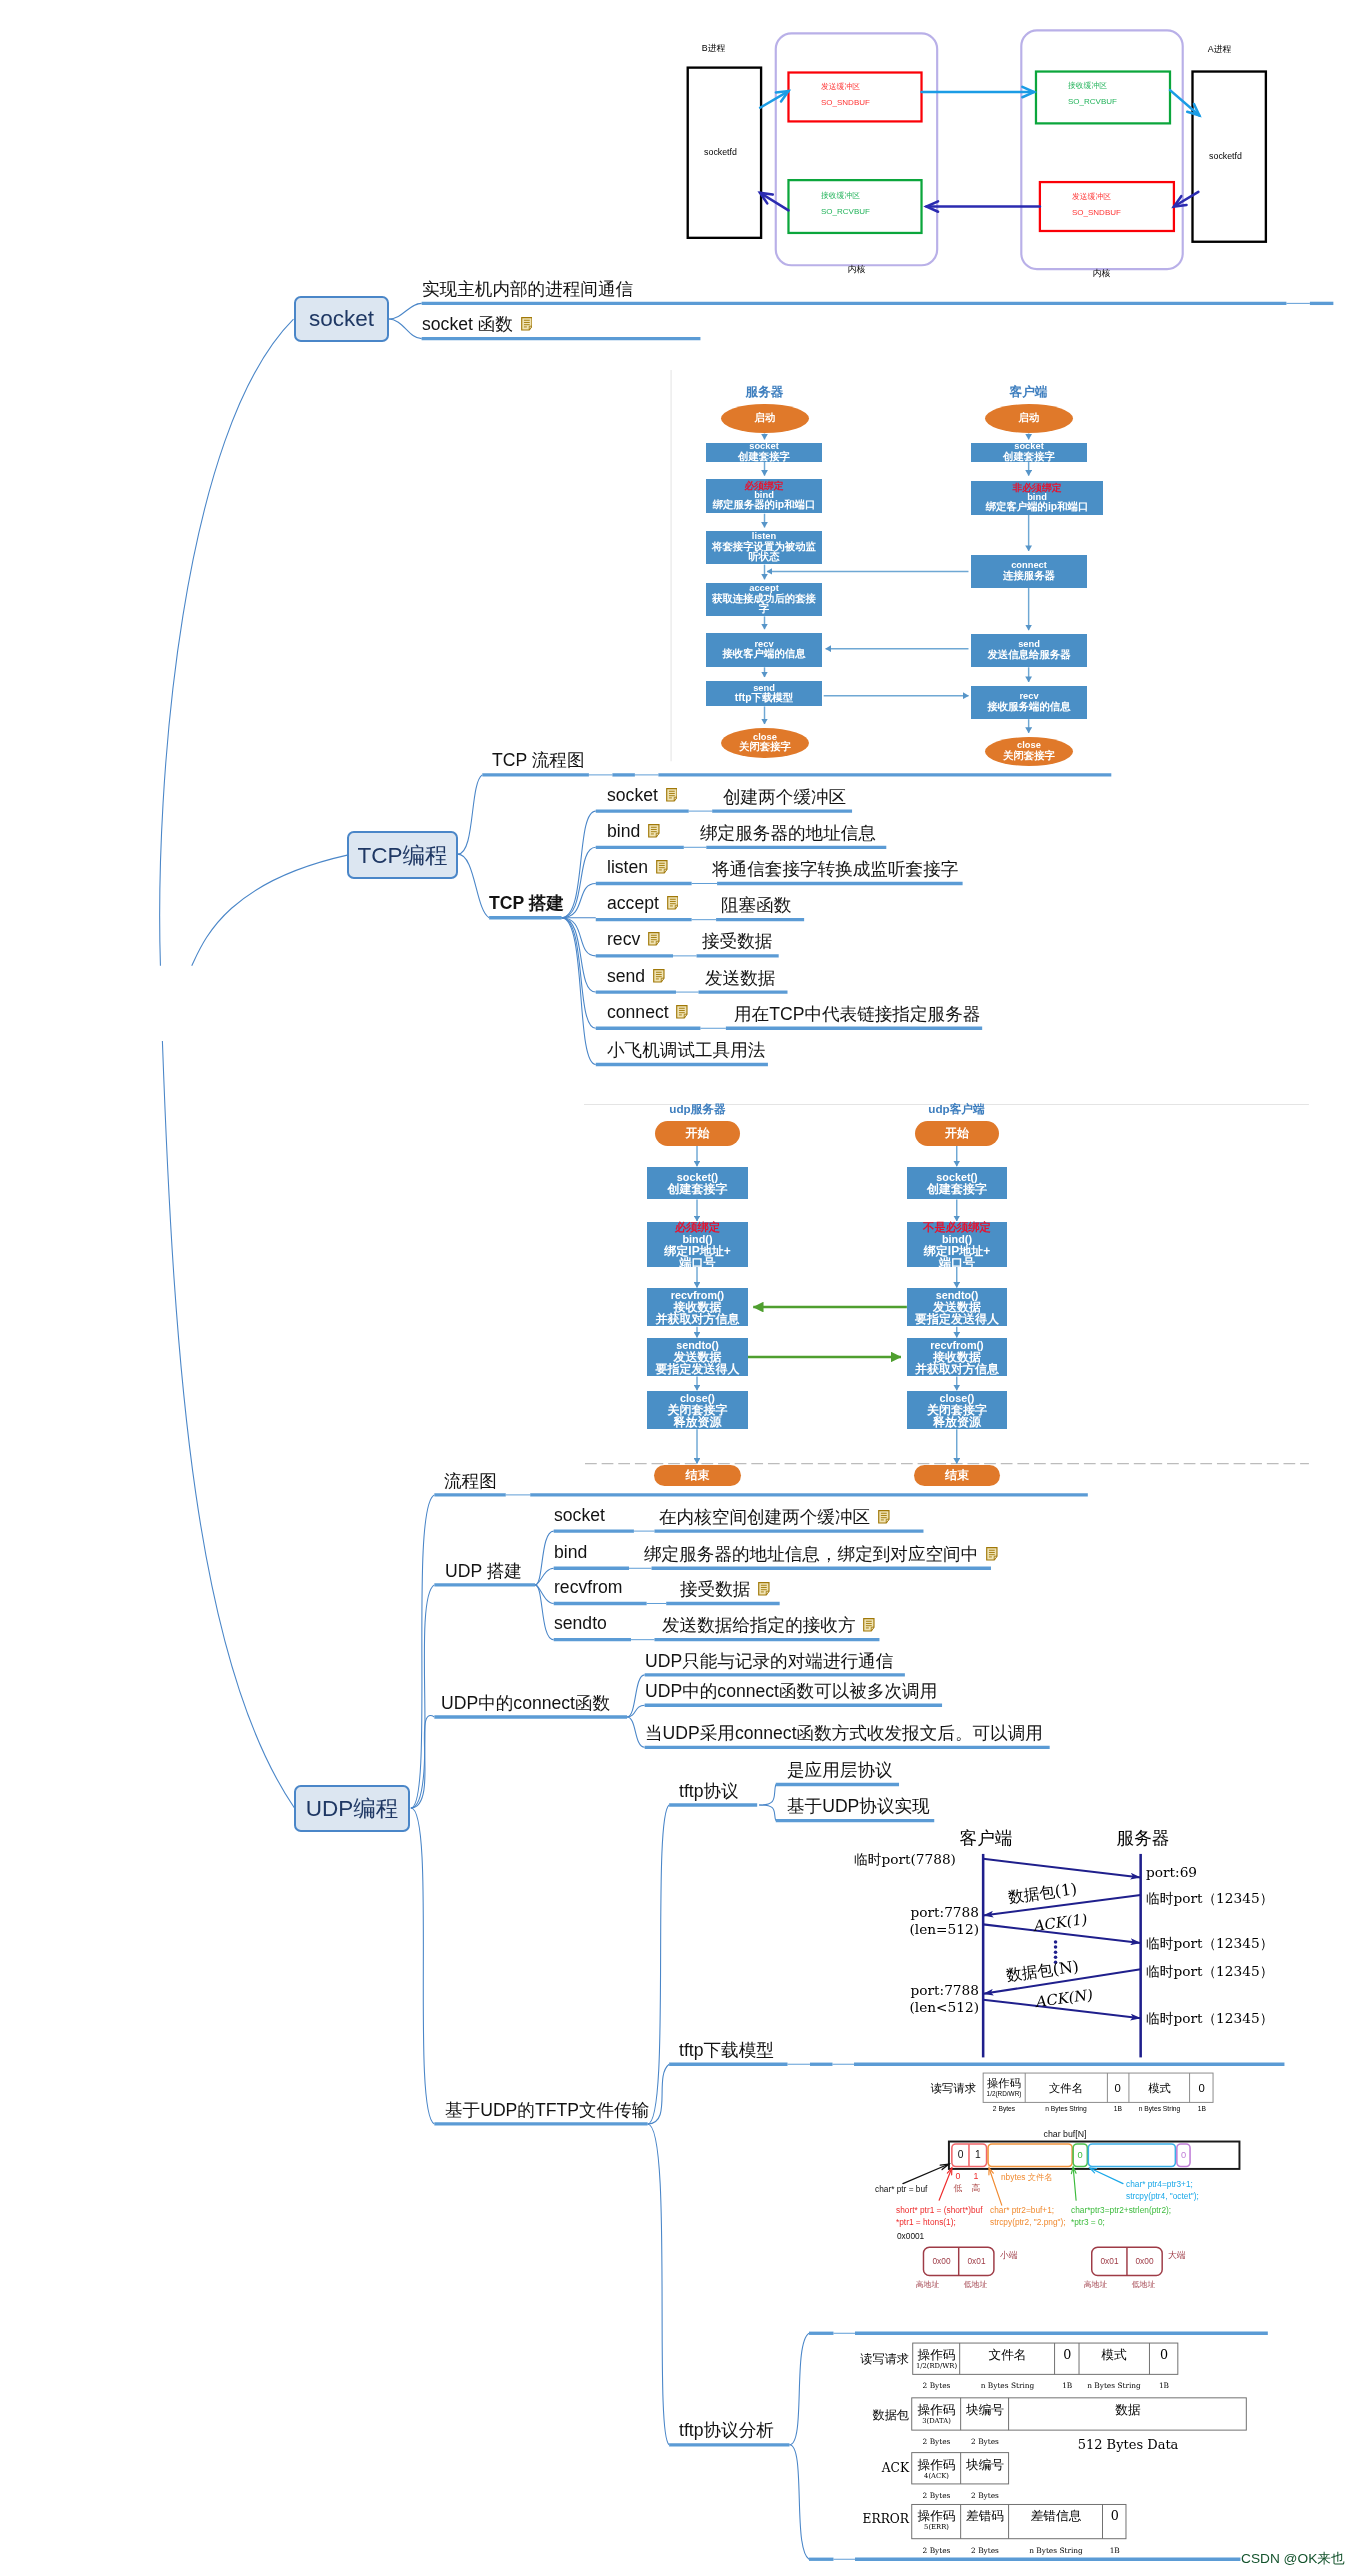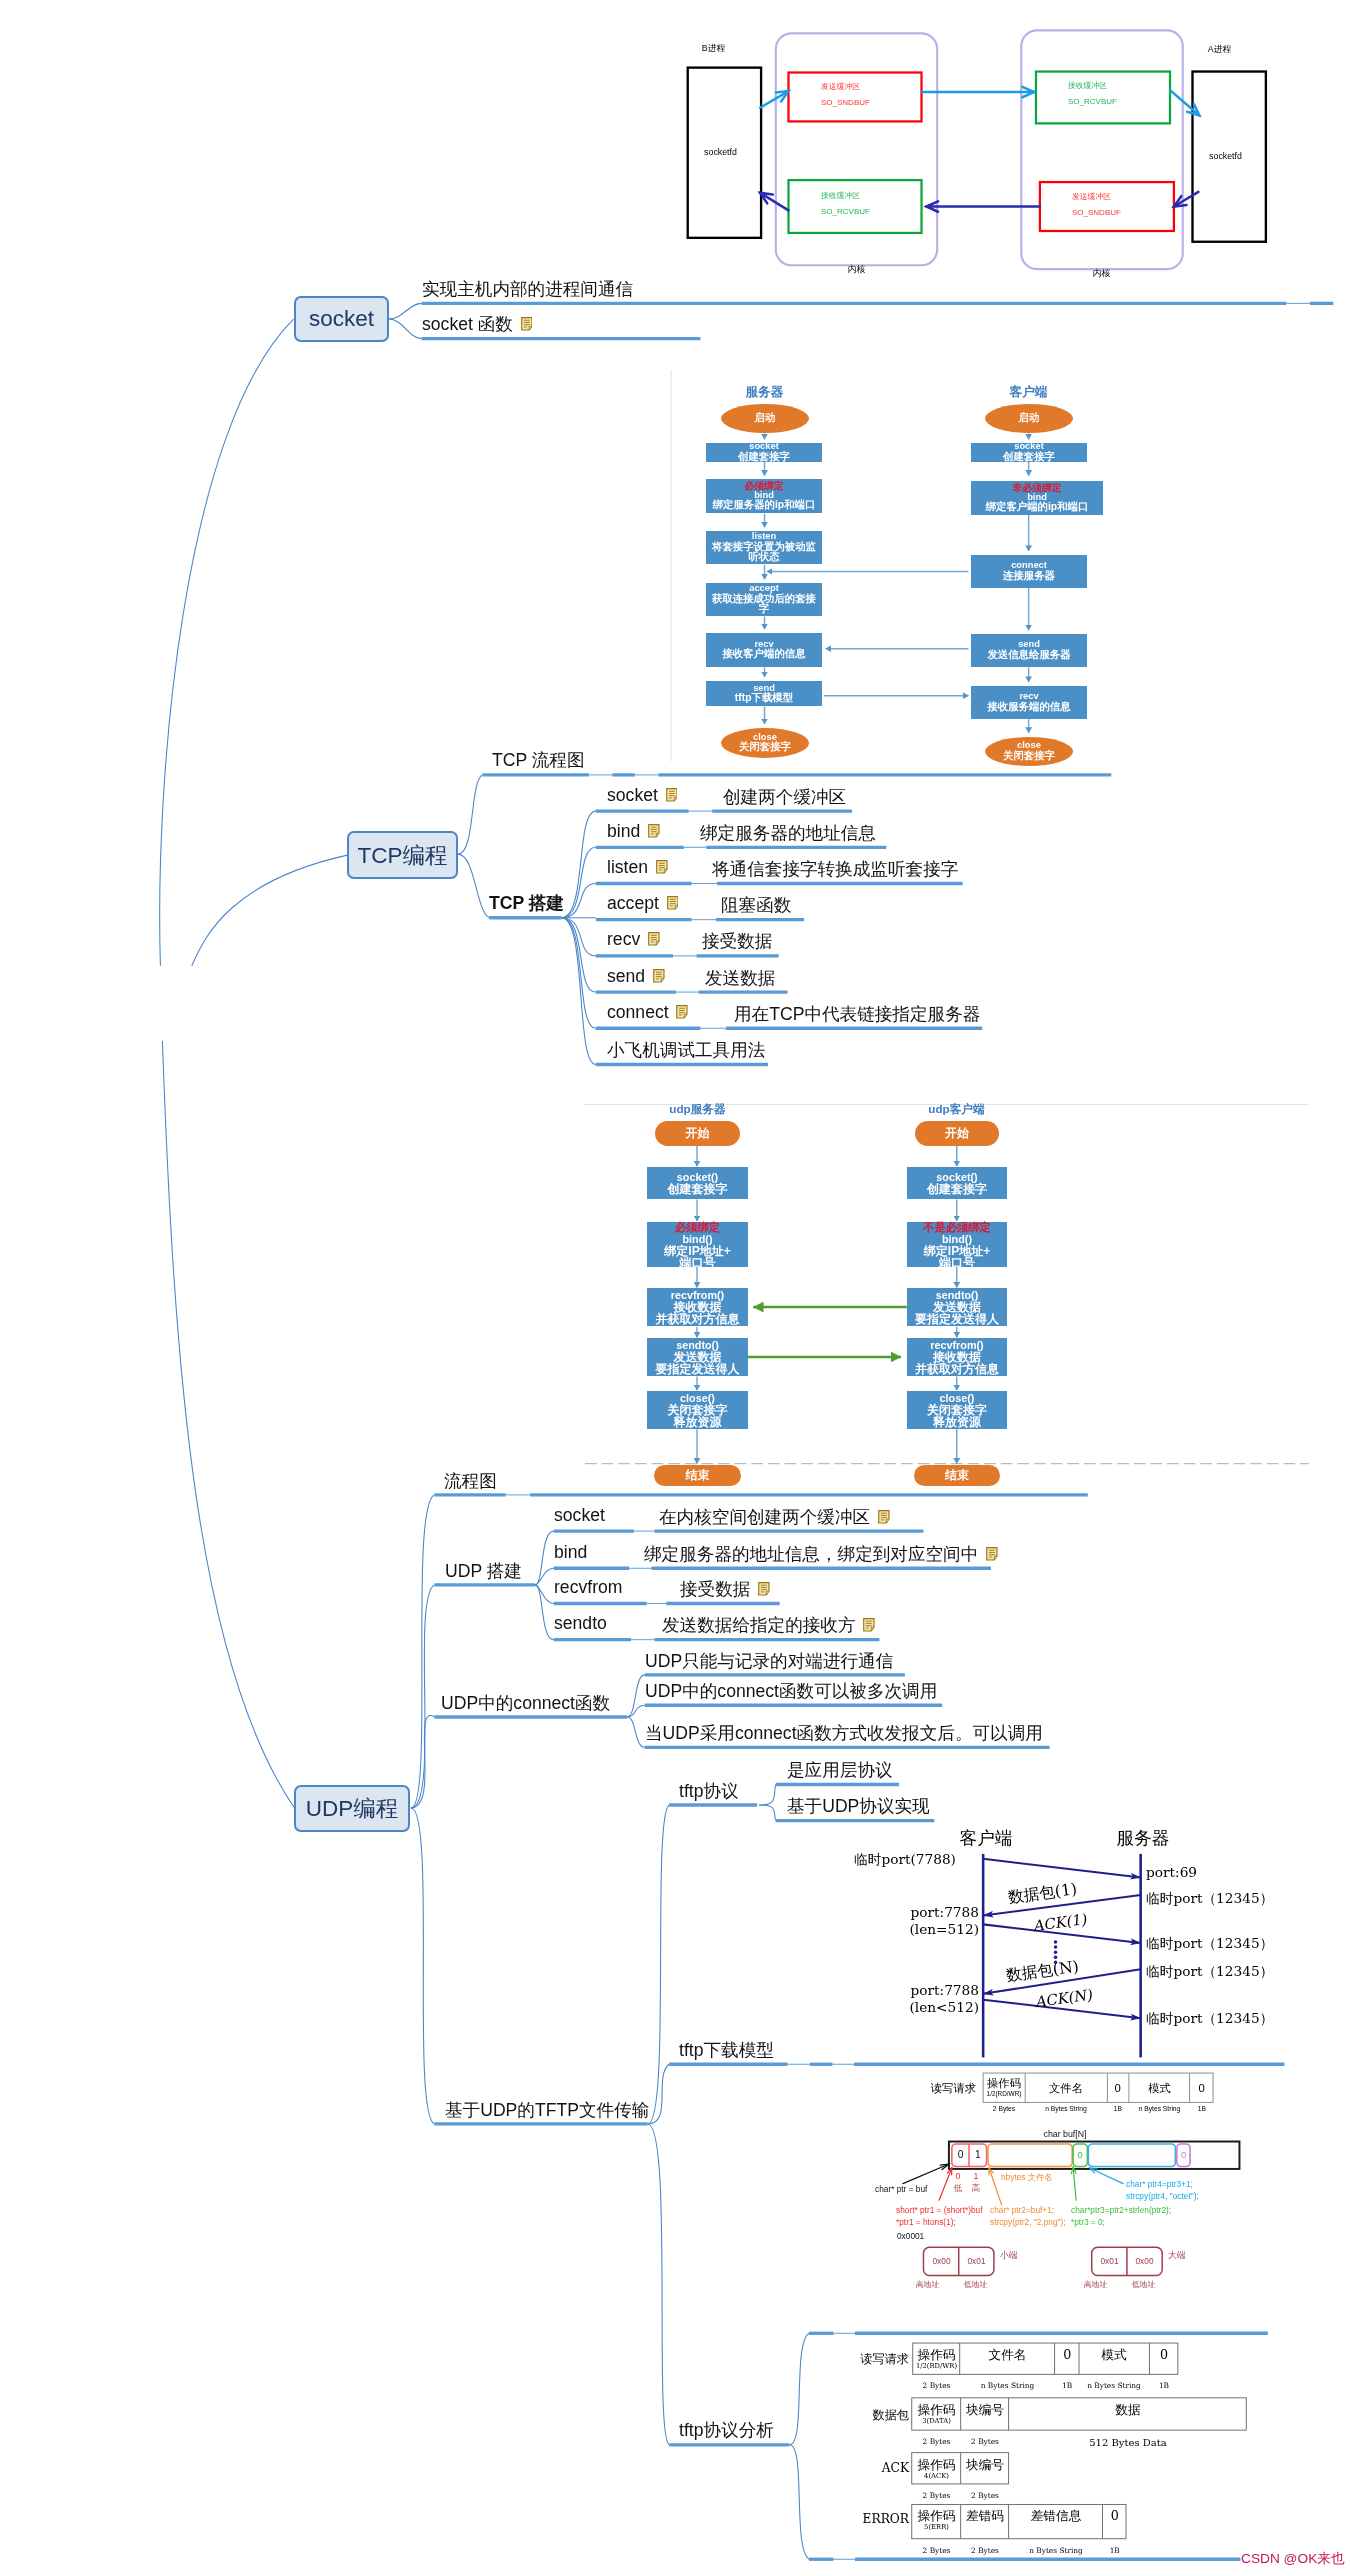--- a/index.html
+++ b/index.html
@@ -17,21 +17,21 @@
       text-align:center;display:flex;flex-direction:column;align-items:center;
       justify-content:center;font-weight:bold;line-height:1.02;}
 .foval{position:absolute;box-sizing:border-box;background:#e0792a;color:#fff;
       text-align:center;display:flex;flex-direction:column;align-items:center;
       justify-content:center;border-radius:50%;font-weight:bold;line-height:1.05;}
 .flabel{position:absolute;color:#3f7fbf;font-weight:bold;white-space:nowrap;text-align:center;}
 .fred{color:#e8112d;font-weight:bold;}
 .sbtxt{position:absolute;white-space:nowrap;text-align:center;line-height:1.65;}
 .tbyte{position:absolute;text-align:center;color:#000;white-space:nowrap;}
 .tlbl{position:absolute;white-space:nowrap;color:#000;}
-.wm{position:absolute;color:#be185d;white-space:nowrap;}
+.wm{position:absolute;color:#14532d;white-space:nowrap;}
 .serif{font-family:"DejaVu Serif",serif;}
 </style>
 </head>
 <body>
 
 <div id="stage">
 
 <svg class="ov" viewBox="0 0 1380 2633" width="1350" height="2576">
 <path d="M 164 987 C 158 800 186 440 300 326" fill="none" stroke="#4a86c8" stroke-width="1.1"></path>
 <path d="M 196 987 C 208 962 230 902 355 874" fill="none" stroke="#4a86c8" stroke-width="1.1"></path>
@@ -721,21 +721,21 @@
 <div class="tbyte serif" style="left:912px;top:2437px;width:49px;font-size:7.4px"><span>2 Bytes</span></div>
 <div class="tlbl serif" style="left:961px;top:2402px;width:48px;text-align:center;font-size:12.7px;line-height:1.2">
       <div>块编号</div>
       <div style="font-size:6.8px"></div>
     </div>
 <div class="tbyte serif" style="left:961px;top:2437px;width:48px;font-size:7.4px"><span>2 Bytes</span></div>
 <div class="tlbl serif" style="left:1009px;top:2402px;width:238px;text-align:center;font-size:12.7px;line-height:1.2">
       <div>数据</div>
       <div style="font-size:6.8px"></div>
     </div>
-<div class="tbyte serif" style="left:1009px;top:2437px;width:238px;font-size:10px"><span>512 Bytes Data</span></div>
+<div class="tbyte serif" style="left:1009px;top:2437px;width:238px;font-size:13px"><span>512 Bytes Data</span></div>
 <div class="tlbl serif" style="left:845px;top:2461px;width:64px;text-align:right;font-size:12.2px"><span>ACK</span></div>
 <div class="tlbl serif" style="left:912px;top:2457px;width:49px;text-align:center;font-size:12.7px;line-height:1.2">
       <div>操作码</div>
       <div style="font-size:6.8px">4(ACK)</div>
     </div>
 <div class="tbyte serif" style="left:912px;top:2491px;width:49px;font-size:7.4px"><span>2 Bytes</span></div>
 <div class="tlbl serif" style="left:961px;top:2457px;width:48px;text-align:center;font-size:12.7px;line-height:1.2">
       <div>块编号</div>
       <div style="font-size:6.8px"></div>
     </div>

